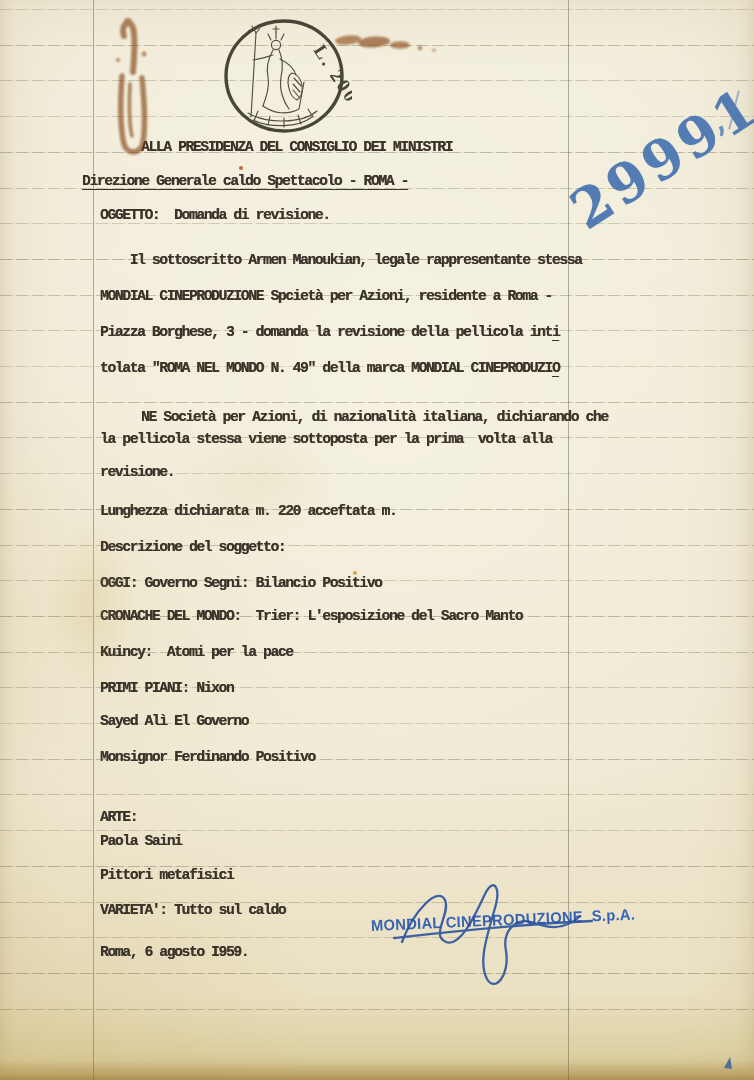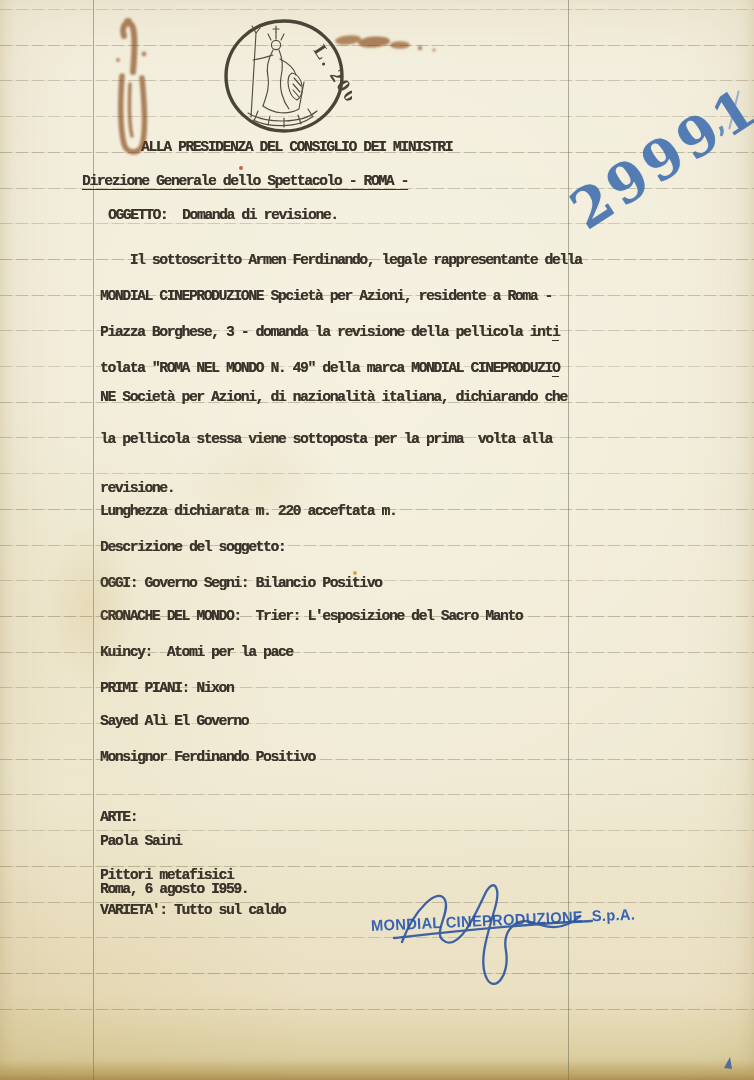--- a/index.html
+++ b/index.html
@@ -74,42 +74,42 @@
       <div class="rule" style="top: 794.4px; opacity: 0.731818;"></div>
       <div class="rule" style="top: 830.1px; opacity: 0.595455;"></div>
       <div class="rule" style="top: 865.8px; opacity: 0.913636;"></div>
       <div class="rule" style="top: 901.5px; opacity: 0.777273;"></div>
       <div class="rule" style="top: 937.2px; opacity: 0.640909;"></div>
       <div class="rule" style="top: 972.9px; opacity: 0.959091;"></div>
       <div class="rule" style="top: 1008.6px; opacity: 0.822727;"></div>
     </div>
   <div id="typed">
       <div class="tline" style="top: 138px; left: 93px; margin-left: 48px;">ALLA PRESIDENZA DEL CONSIGLIO DEI MINISTRI</div>
-      <div class="tline u-full" style="top: 172px; left: 82px;">Direzione Generale dello Spettacolo - ROMA -</div>
-      <div class="tline" style="top: 206px; margin-left: 8px;">OGGETTO:  Domanda di revisione.</div>
-      <div class="tline" style="top: 251px;">    Il sottoscritto Armen Ferdinando, legale rappresentante della</div>
+      <div class="tline u-full" style="top: 172px; left: 82px;">Direzione Generale caldo Spettacolo - ROMA -</div>
+      <div class="tline" style="top: 206px;">OGGETTO:  Domanda di revisione.</div>
+      <div class="tline" style="top: 251px;">    Il sottoscritto Armen Manoukian, legale rappresentante stessa</div>
       <div class="tline" style="top: 287px;">MONDIAL CINEPRODUZIONE Spcietà per Azioni, residente a Roma -</div>
       <div class="tline" style="top: 323px;"><span>Piazza Borghese, 3 - domanda la revisione della pellicola int</span><span class="u-char">i</span></div>
       <div class="tline" style="top: 359px;"><span>tolata "ROMA NEL MONDO N. 49" della marca MONDIAL CINEPRODUZI</span><span class="u-char">O</span></div>
-      <div class="tline" style="top: 388px;">NE Società per Azioni, di nazionalità italiana, dichiarando che</div>
+      <div class="tline" style="top: 408px; margin-left: 41px;">NE Società per Azioni, di nazionalità italiana, dichiarando che</div>
       <div class="tline" style="top: 430px;">la pellicola stessa viene sottoposta per la prima  volta alla</div>
-      <div class="tline" style="top: 463px; margin-top: 16px;">revisione.</div>
+      <div class="tline" style="top: 463px;">revisione.</div>
       <div class="tline" style="top: 502px;">Lunghezza dichiarata m. 220 acceftata m.</div>
       <div class="tline" style="top: 538px;">Descrizione del soggetto:</div>
       <div class="tline" style="top: 574px;">OGGI: Governo Segni: Bilancio Positivo</div>
       <div class="tline" style="top: 607px;">CRONACHE DEL MONDO:  Trier: L'esposizione del Sacro Manto</div>
       <div class="tline" style="top: 643px;">Kuincy:  Atomi per la pace</div>
       <div class="tline" style="top: 679px;">PRIMI PIANI: Nixon</div>
       <div class="tline" style="top: 712px;">Sayed Alì El Governo</div>
       <div class="tline" style="top: 748px;">Monsignor Ferdinando Positivo</div>
       <div class="tline" style="top: 832px;">Paola Saini</div>
       <div class="tline" style="top: 808px;">ARTE:</div>
       <div class="tline" style="top: 866px;">Pittori metafisici</div>
       <div class="tline" style="top: 901px;">VARIETA': Tutto sul caldo</div>
-      <div class="tline" style="top: 880px;">Roma, 6 agosto I959.</div>
+      <div class="tline" style="top: 943px;">Roma, 6 agosto I959.</div>
     </div>
 
   <svg class="seal" width="132" height="124" viewBox="0 0 132 124">
     <ellipse cx="64" cy="60" rx="58" ry="55" fill="none" stroke="#3b382c" stroke-width="3.4"></ellipse>
     <g stroke="#454132" stroke-width="1.15" fill="none" stroke-linecap="round">
       <path d="M36,17 L31,101"></path>
       <path d="M36,17 l-4,-7 M36,17 l4,-5"></path>
       <path d="M56,10 l0,6 M53,13 l6,0"></path>
       <circle cx="56" cy="29" r="4.6"></circle>
       <path d="M51,24 l-3,-6 M56,23 l0,-7 M61,24 l3,-6"></path>

